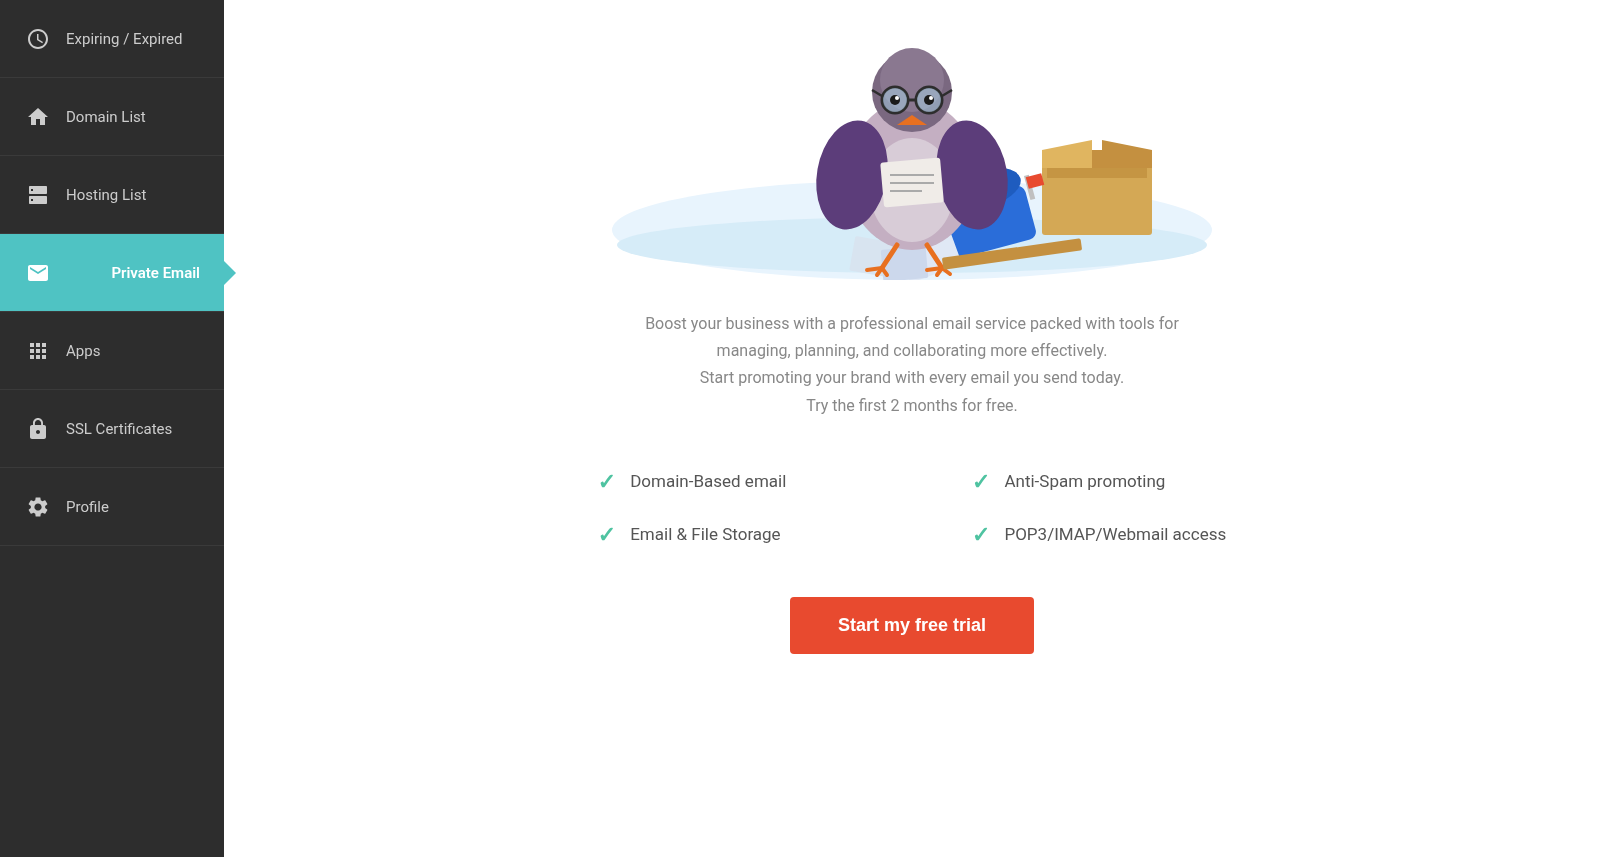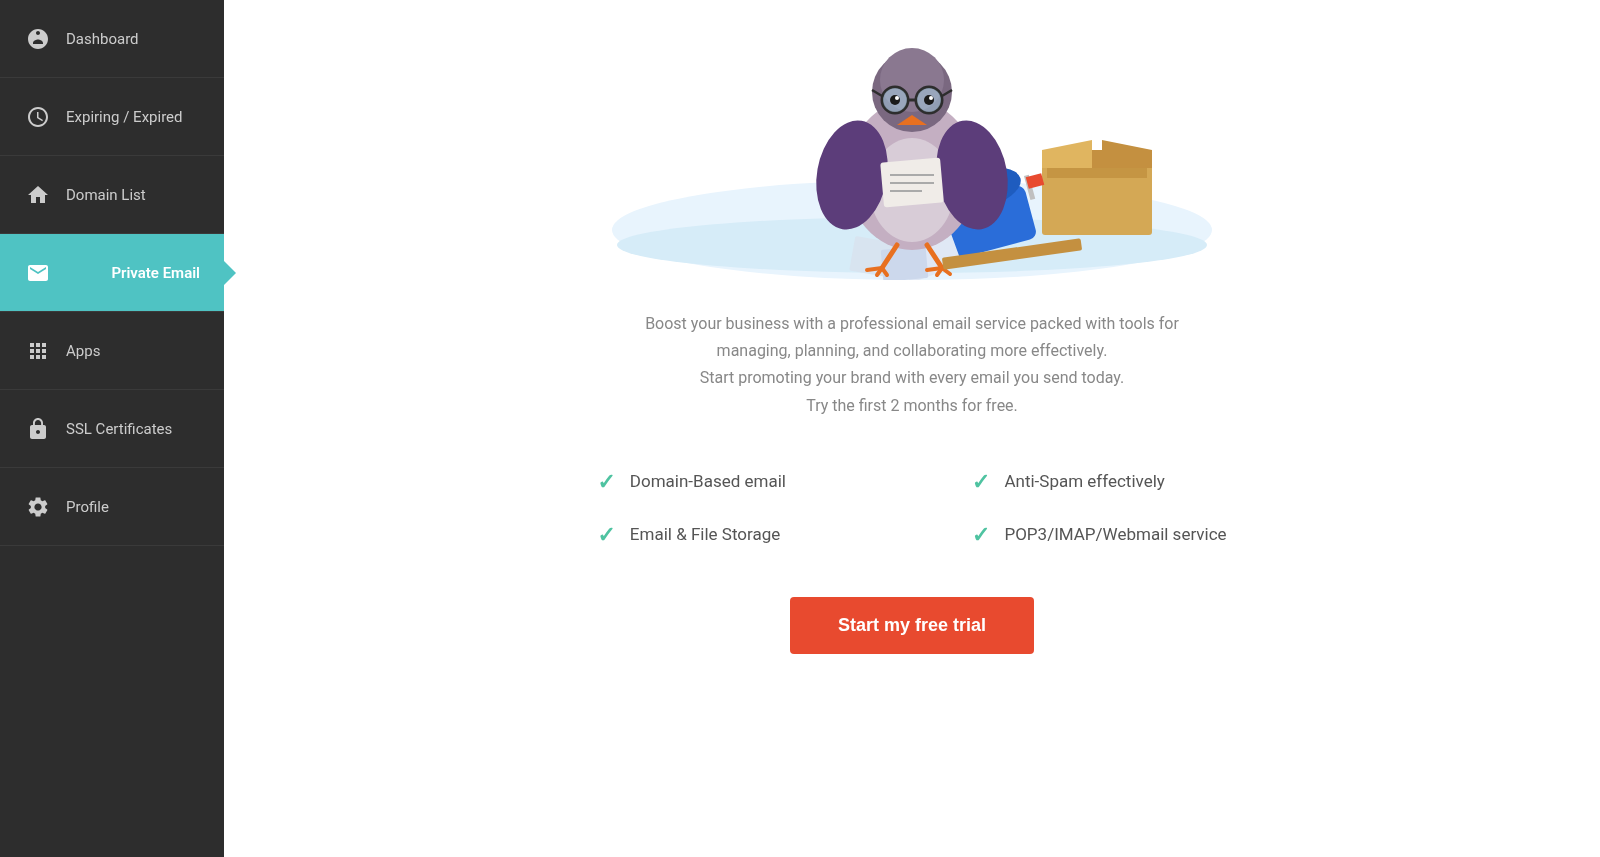--- a/index.html
+++ b/index.html
@@ -164,47 +164,47 @@
       border-radius: 4px;
       cursor: pointer;
       transition: background 0.15s;
     }
   </style>
 </head>
 <body>
 
 <nav class="sidebar">
 
-  <div class="sidebar-item">
-    <span class="sidebar-icon">
-      <svg viewBox="0 0 24 24">
-          <path d="M12 2C6.48 2 2 6.48 2 12s4.48 10 10 10 10-4.48 10-10S17.52 2 12 2zm0 2c1.1 0 2 .9 2 2s-.9 2-2 2-2-.9-2-2 .9-2 2-2zm5 13H7v-1c0-2.33 3.33-3.5 5-3.5s5 1.17 5 3.5v1z"></path>
-        </svg>
-    </span>
-    <span class="sidebar-label">Dashboard</span>
-  </div>
 
   <div class="sidebar-item">
     <span class="sidebar-icon">
       <svg viewBox="0 0 24 24">
           <path d="M11.99 2C6.47 2 2 6.48 2 12s4.47 10 9.99 10C17.52 22 22 17.52 22 12S17.52 2 11.99 2zM12 20c-4.42 0-8-3.58-8-8s3.58-8 8-8 8 3.58 8 8-3.58 8-8 8zm.5-13H11v6l5.25 3.15.75-1.23-4.5-2.67V7z"></path>
         </svg>
     </span>
     <span class="sidebar-label">Expiring / Expired</span>
   </div>
 
   <div class="sidebar-item">
     <span class="sidebar-icon">
       <svg viewBox="0 0 24 24">
           <path d="M10 20v-6h4v6h5v-8h3L12 3 2 12h3v8z"></path>
         </svg>
     </span>
     <span class="sidebar-label">Domain List</span>
   </div>
 
+  <div class="sidebar-item">
+    <span class="sidebar-icon">
+      <svg viewBox="0 0 24 24">
+          <path d="M20 13H4c-.55 0-1 .45-1 1v6c0 .55.45 1 1 1h16c.55 0 1-.45 1-1v-6c0-.55-.45-1-1-1zm0-10H4c-.55 0-1 .45-1 1v6c0 .55.45 1 1 1h16c.55 0 1-.45 1-1V4c0-.55-.45-1-1-1zM7 8H5V6h2v2zm0 10H5v-2h2v2z"></path>
+        </svg>
+    </span>
+    <span class="sidebar-label">Hosting List</span>
+  </div>
 
   <div class="sidebar-item active">
     <span class="sidebar-icon">
       <svg viewBox="0 0 24 24">
           <path d="M20 4H4c-1.1 0-2 .9-2 2v12c0 1.1.9 2 2 2h16c1.1 0 2-.9 2-2V6c0-1.1-.9-2-2-2zm0 4l-8 5-8-5V6l8 5 8-5v2z"></path>
         </svg>
     </span>
     <span class="sidebar-label">Private Email</span>
   </div>
 
@@ -322,27 +322,27 @@
     </p>
   </div>
 
   <div class="features-grid">
     <div class="feature-item">
       <span class="checkmark">✓</span>
       <span class="feature-label">Domain-Based email</span>
     </div>
     <div class="feature-item">
       <span class="checkmark">✓</span>
-      <span class="feature-label">Anti-Spam effectively</span>
+      <span class="feature-label">Anti-Spam promoting</span>
     </div>
     <div class="feature-item">
       <span class="checkmark">✓</span>
       <span class="feature-label">Email &amp; File Storage</span>
     </div>
     <div class="feature-item">
       <span class="checkmark">✓</span>
-      <span class="feature-label">POP3/IMAP/Webmail service</span>
+      <span class="feature-label">POP3/IMAP/Webmail access</span>
     </div>
   </div>
 
   <button class="cta-button">Start my free trial</button>
 
 </main>
 
 </body></html>

